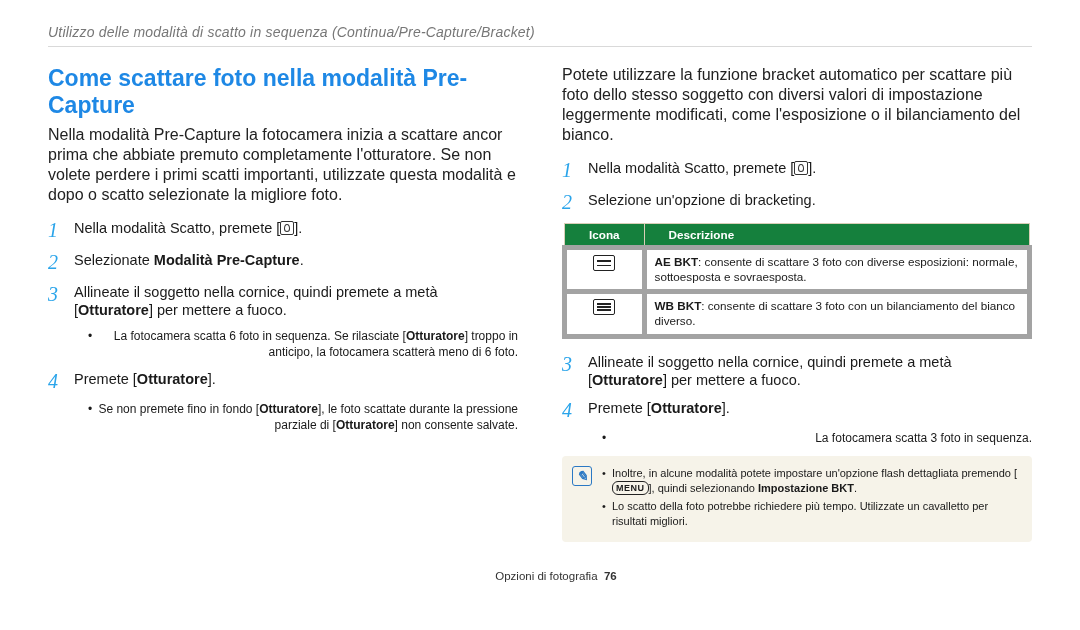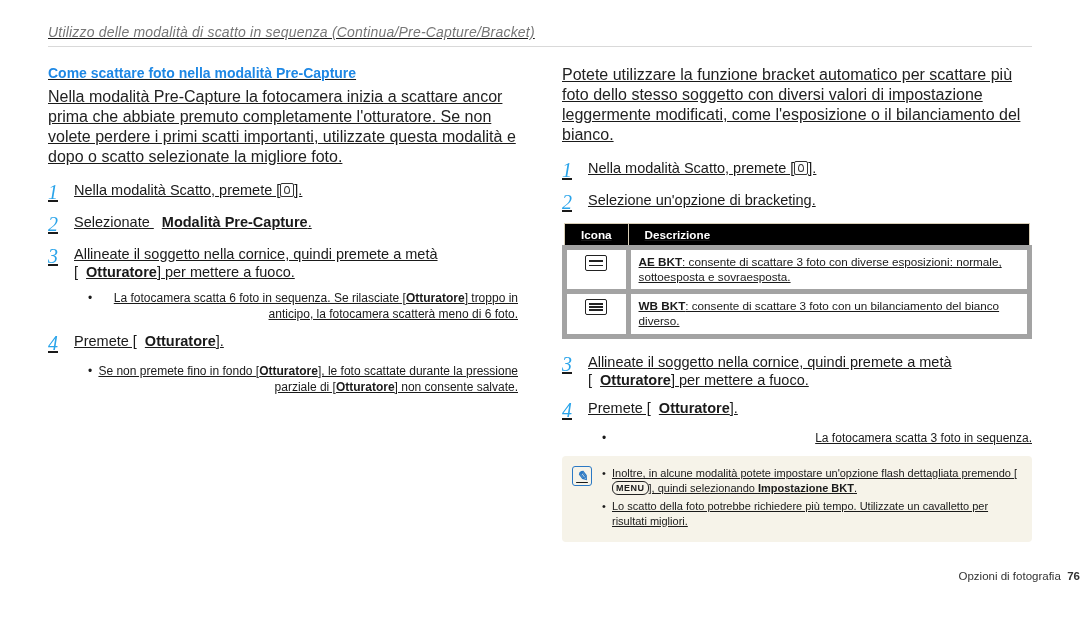--- a/index.html
+++ b/index.html
@@ -1,50 +1,50 @@
 <!DOCTYPE html>
 <html><head>
 <meta charset="utf-8">
 <style>
   * { box-sizing: border-box; margin: 0; padding: 0; }
   html, body { width: 1080px; height: 630px; font-family: "Segoe UI", Myriad, Arial, sans-serif; background: #fff; color: #1a1a1a; }
-  .page { width: 1080px; height: 596px; padding: 24px 48px 14px 48px; position: relative; text-decoration: underline; }
+  .page { width: 1080px; height: 596px; padding: 24px 48px 14px 48px; position: relative; }
   .breadcrumb { font-size: 14px; color: #777; font-style: italic; letter-spacing: 0.2px; margin-bottom: 6px; }
   .hr { border: none; border-top: 1px solid #d9d9d9; margin-bottom: 18px; }
   .cols { display: flex; gap: 44px; }
   .col { flex: 1; }
-  .section-title { font-size: 14px; font-weight: 700; color: #1e88e5; margin-bottom: 6px; }
+  .section-title { font-size: 23px; font-weight: 700; color: #1e88e5; margin-bottom: 6px; }
   .intro { font-size: 16px; line-height: 1.25; color: #222; margin-bottom: 14px; }
   .step { display: flex; margin-bottom: 10px; }
   .num { font-family: Georgia, 'Times New Roman', serif; font-style: italic; font-size: 20px; color: #2aa4ea; width: 26px; flex: 0 0 26px; line-height: 1.1; }
   .step-body { flex: 1; font-size: 14.5px; line-height: 1.25; }
-  .step-body strong { font-weight: 700; margin-left: 8px; }
+  .step-body strong { font-weight: 700; }
   .bullets { margin: 3px 0 10px 40px; font-size: 12px; line-height: 1.3; text-align: right; }
   .bullets li { margin-bottom: 3px; list-style: none; position: relative; padding-left: 10px; }
   .bullets li:before { content: "•"; position: absolute; left: 0; top: 0; }
   .inline-icon { display: inline-block; width: 14px; height: 14px; border: 1px solid #333; border-radius: 2px; vertical-align: -2px; position: relative; background: #fff; }
   .inline-icon:after { content: ""; display: block; position: absolute; inset: 2px 3px; border: 1px solid #333; border-radius: 50% 50% 50% 50% / 60% 60% 40% 40%; }
   .menu-chip { display: inline-block; border: 1px solid #222; font-size: 9px; font-weight: 700; padding: 0 3px; border-radius: 6px; vertical-align: 1px; letter-spacing: 0.5px; }
   table.icon-table { border-collapse: collapse; width: 100%; font-size: 11.7px; margin-bottom: 14px; }
-  table.icon-table th { background: #000000; color: #fff; font-weight: 600; text-align: left; padding: 4px 16px; border: 1px solid #d9cfb8; }
+  table.icon-table th { background: #15803d; color: #fff; font-weight: 600; text-align: left; padding: 4px 24px; border: 1px solid #d9cfb8; }
   table.icon-table td { padding: 5px 8px; vertical-align: top; border: 5px solid #a3a3a3; line-height: 1.25; }
   table.icon-table td.icon-cell { width: 50px; text-align: center; }
   .bkt-icon { display: inline-block; width: 22px; height: 16px; border: 1.5px solid #222; border-radius: 2px; position: relative; }
   .bkt-icon.ae:before, .bkt-icon.ae:after, .bkt-icon.wb:before, .bkt-icon.wb:after {
     content: ""; position: absolute; left: 3px; right: 3px; height: 1.5px; background: #222;
   }
   .bkt-icon.ae:before { top: 4px; } .bkt-icon.ae:after { bottom: 4px; }
   .bkt-icon.wb:before { top: 3px; box-shadow: 0 3px 0 #222, 0 6px 0 #222; } .bkt-icon.wb:after { display:none; }
   .note-box { display: flex; background: #f6f3e9; border-radius: 4px; padding: 10px; font-size: 11px; line-height: 1.35; gap: 10px; }
   .note-icon { flex: 0 0 20px; }
   .note-icon .glyph { width: 20px; height: 20px; border: 1.5px solid #2a78c4; border-radius: 3px; display: flex; align-items: center; justify-content: center; color: #2a78c4; font-style: italic; font-weight: 700; font-size: 14px; }
   .note-list { flex: 1; }
   .note-list li { list-style: none; position: relative; padding-left: 10px; margin-bottom: 3px; }
   .note-list li:before { content: "•"; position: absolute; left: 0; }
-  .footer { position: absolute; bottom: 14px; left: 0; right: 0; text-align: right; font-size: 11.5px; color: #333; padding-left: 32px; }
+  .footer { position: absolute; bottom: 14px; left: 0; right: 0; text-align: center; font-size: 11.5px; color: #333; padding-left: 32px; }
   .footer .pg { font-weight: 700; }
   .b { font-weight: 700; }
 </style>
 </head>
 <body>
 <div class="page">
 
   <div class="breadcrumb">Utilizzo delle modalità di scatto in sequenza (Continua/Pre-Capture/Bracket)</div>
   <hr class="hr">
 

